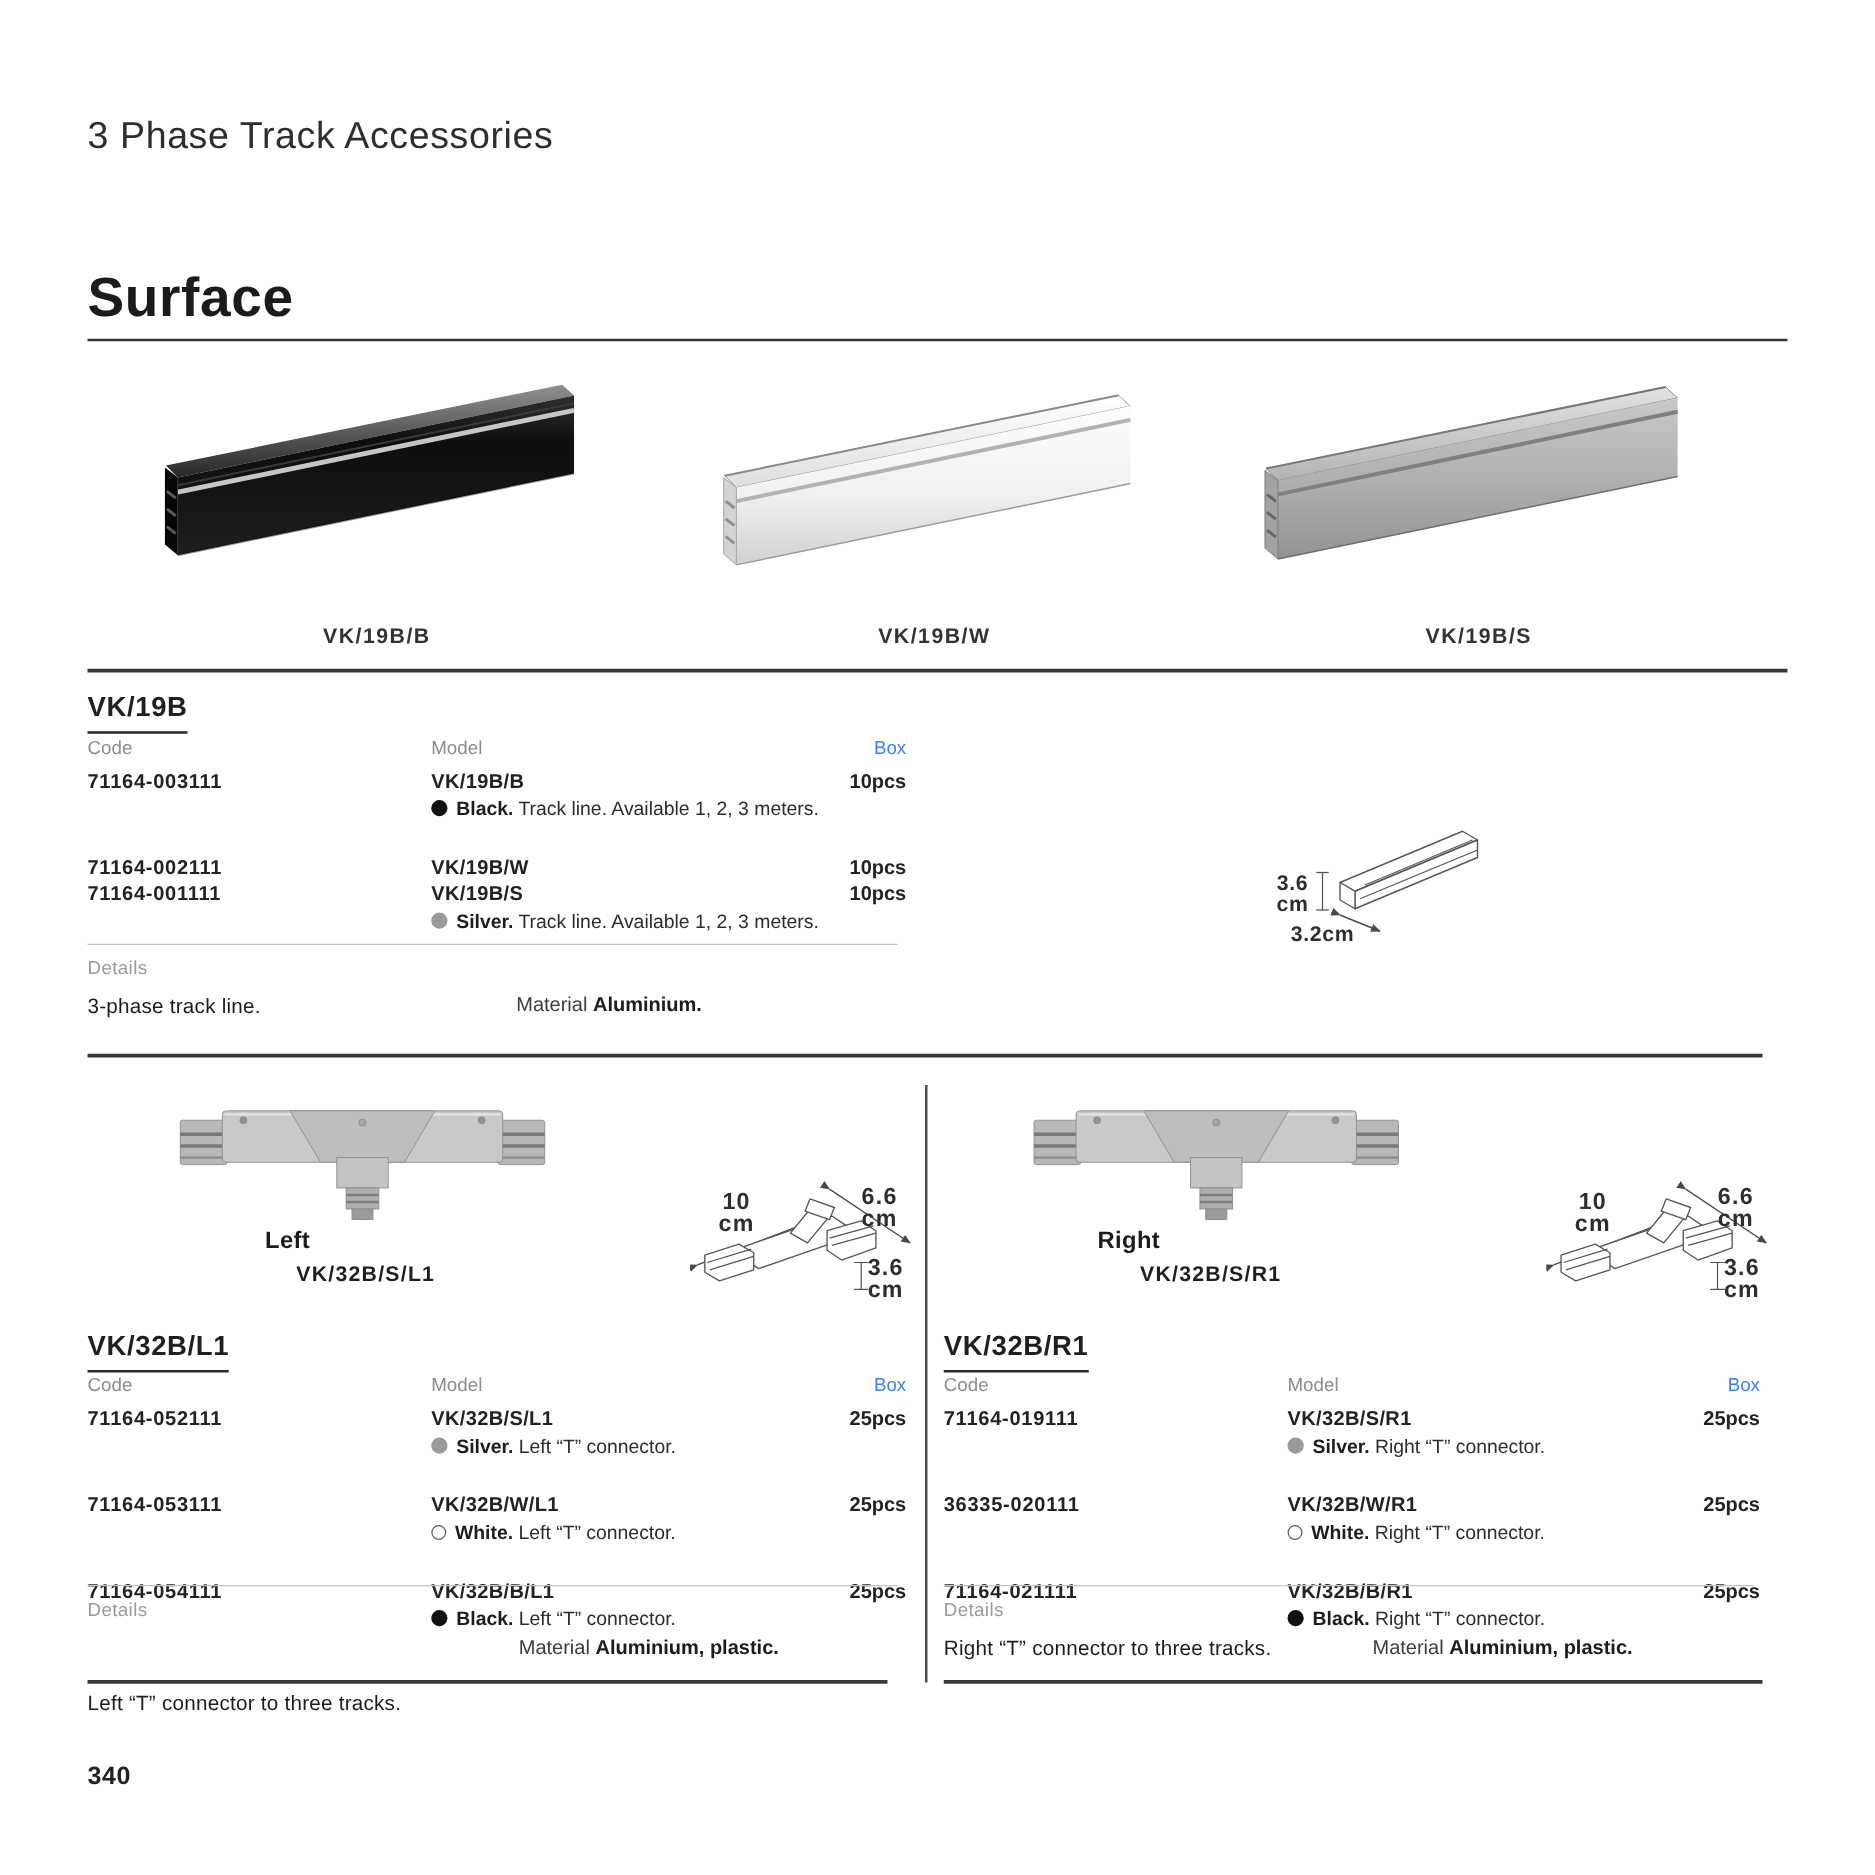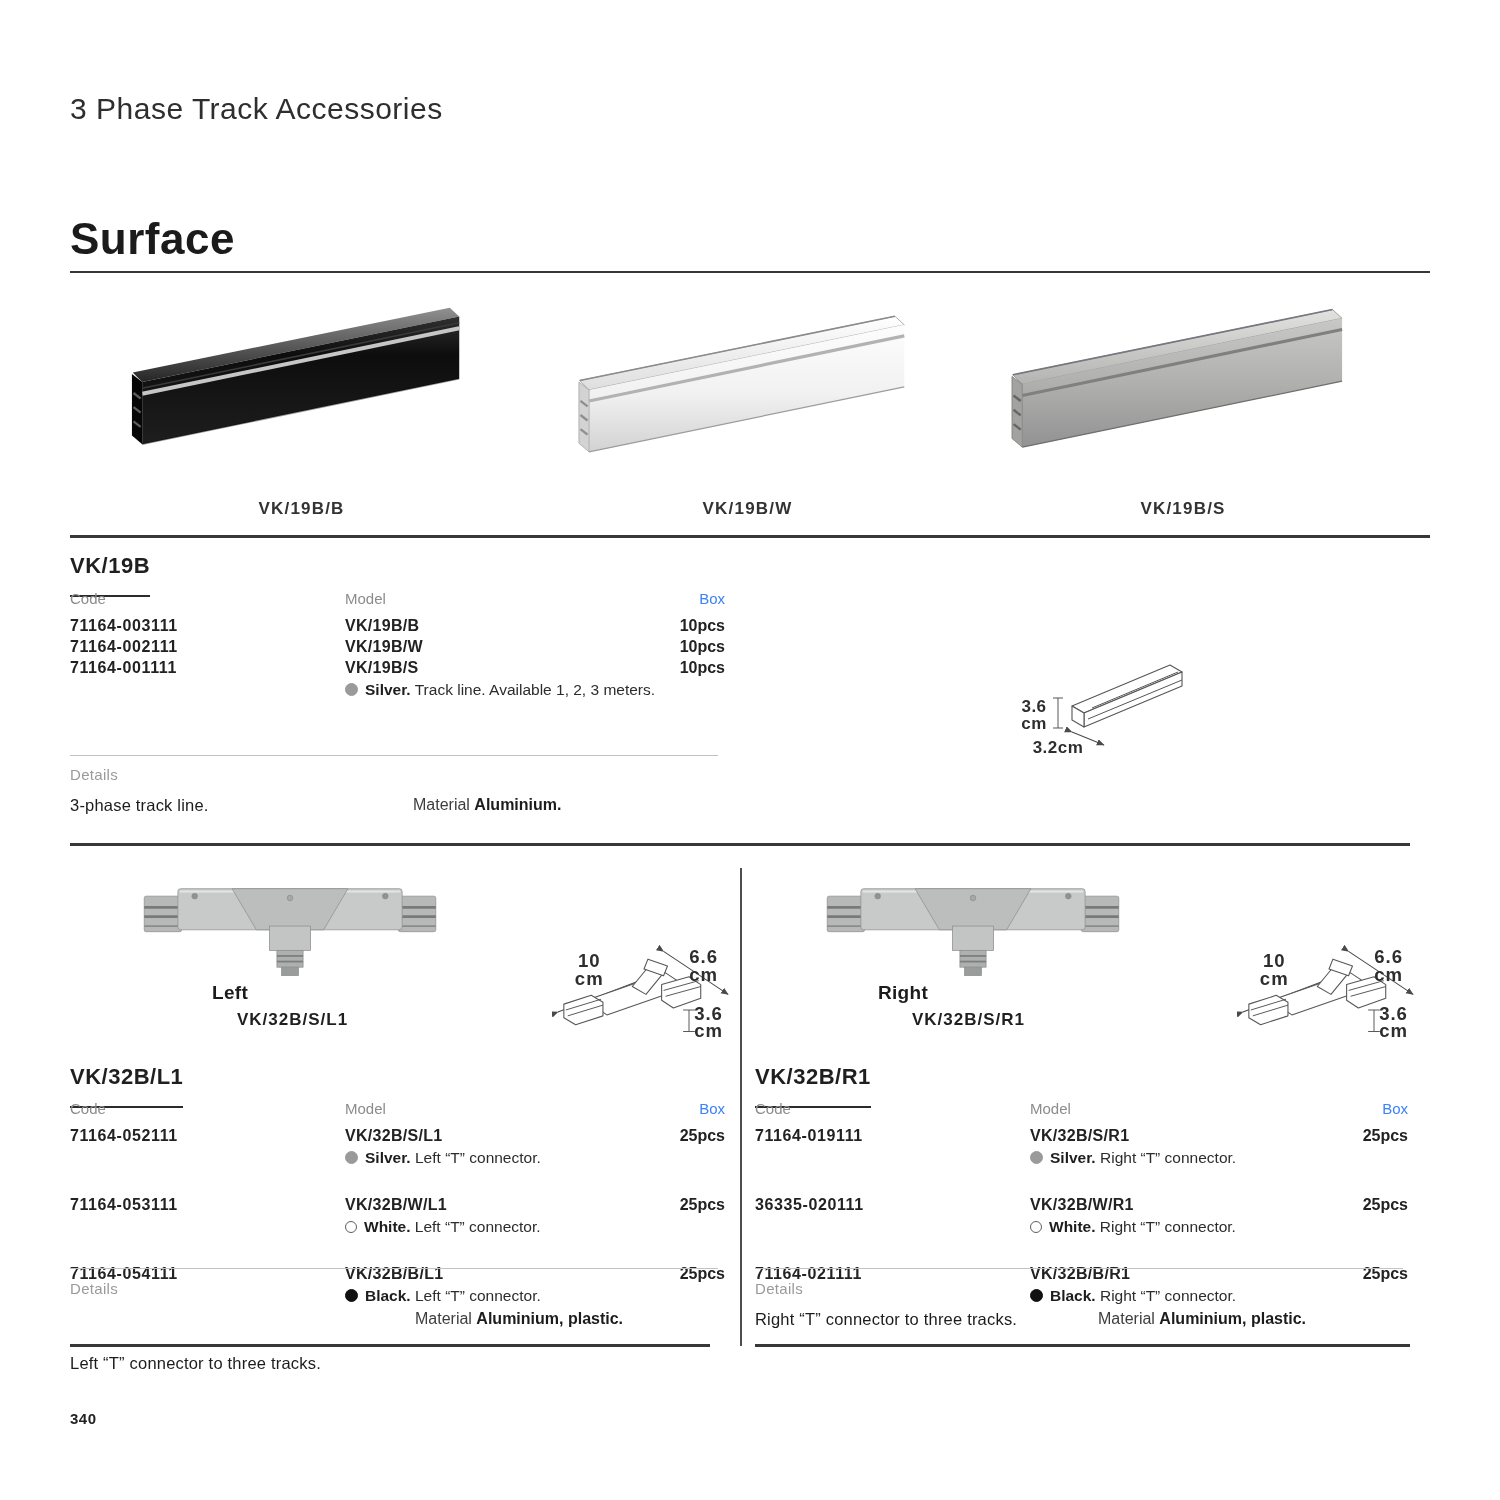--- a/index.html
+++ b/index.html
@@ -9,21 +9,21 @@
 
   .page-header{left:70px;top:92px;font-size:30px;font-weight:400;color:#2e2e2e;letter-spacing:.5px;}
   .page-title{left:70px;top:214px;font-size:44px;font-weight:700;color:#1b1b1b;letter-spacing:.5px;}
 
   .rule{position:absolute;background:#383838;}
   .rule.light{background:#c3c3c3;}
 
   .caption{font-size:17px;font-weight:600;color:#333;letter-spacing:1.2px;text-align:center;}
 
   .section-heading{font-size:22px;font-weight:700;color:#1f1f1f;letter-spacing:.5px;
-                   border-bottom:2px solid #2b2b2b;padding-bottom:16px;display:inline-block;}
+                   border-bottom:2px solid #2b2b2b;padding-bottom:6px;display:inline-block;}
 
   .spec-table{position:absolute;display:grid;grid-template-columns:275px 1fr 95px;
               font-size:16px;line-height:21px;}
   .c-head{color:#8c8c8c;font-weight:400;font-size:15px;padding-bottom:6px;}
   .c-code{font-weight:700;color:#222;letter-spacing:.6px;}
   .c-model{font-weight:700;color:#222;letter-spacing:.3px;}
   .c-box{font-weight:700;color:#222;text-align:right;}
   .c-head.c-box{font-weight:400;color:#3b82f6;}
   .c-desc{grid-column:2/4;font-size:15.5px;color:#2c2c2c;padding:1px 0 26px 0;}
   .c-desc b{color:#1d1d1d;}
@@ -33,21 +33,21 @@
   .sw-silver{background:#9a9a9a;border:1px solid #9a9a9a;}
 
   .details-label{font-size:15px;color:#9a9a9a;letter-spacing:.3px;}
   .details-text{font-size:16.5px;font-weight:400;color:#1c1c1c;letter-spacing:.2px;}
   .material-line{font-size:16px;color:#3d3d3d;}
   .material-line b{color:#1c1c1c;}
 
   .fig-label{font-size:19px;font-weight:700;color:#1c1c1c;letter-spacing:.3px;}
   .fig-model{font-size:17px;font-weight:700;color:#1f1f1f;letter-spacing:1px;}
 
-  .page-number{left:70px;top:1410px;font-size:15px;font-weight:700;color:#222;letter-spacing:.5px;}
+  .page-number{left:70px;top:1410px;font-size:20px;font-weight:700;color:#222;letter-spacing:.5px;}
 
   svg text{font-family:"Liberation Sans",sans-serif;}
   .dim-txt{font-size:19px;font-weight:600;fill:#2e2e2e;letter-spacing:1px;}
   .dim-txt-s{font-size:17px;font-weight:600;fill:#2e2e2e;letter-spacing:.5px;}
   .wire{fill:#ffffff;stroke:#565656;stroke-width:1.1;stroke-linejoin:round;}
   .wline{stroke:#565656;stroke-width:1;fill:none;}
   .mline{stroke:#4a4a4a;stroke-width:1.1;fill:none;}
 </style>
 </head>
 <body>
@@ -143,20 +143,21 @@
     </div>
 
     <div class="spec-table" style="left:70px;top:588px;width:655px;">
       <div class="c-head">Code</div>
       <div class="c-head">Model</div>
       <div class="c-head c-box">Box</div>
 
       <div class="c-code">71164-003111</div>
       <div class="c-model">VK/19B/B</div>
       <div class="c-box">10pcs</div>
+      <div class="c-desc"><span class="swatch sw-black"></span><b>Black.</b> <span>Track line. Available 1, 2, 3 meters.</span></div>
 
       <div class="c-code">71164-002111</div>
       <div class="c-model">VK/19B/W</div>
       <div class="c-box">10pcs</div>
 
       <div class="c-code">71164-001111</div>
       <div class="c-model">VK/19B/S</div>
       <div class="c-box">10pcs</div>
       <div class="c-desc"><span class="swatch sw-silver"></span><b>Silver.</b> <span>Track line. Available 1, 2, 3 meters.</span></div>
     </div>

